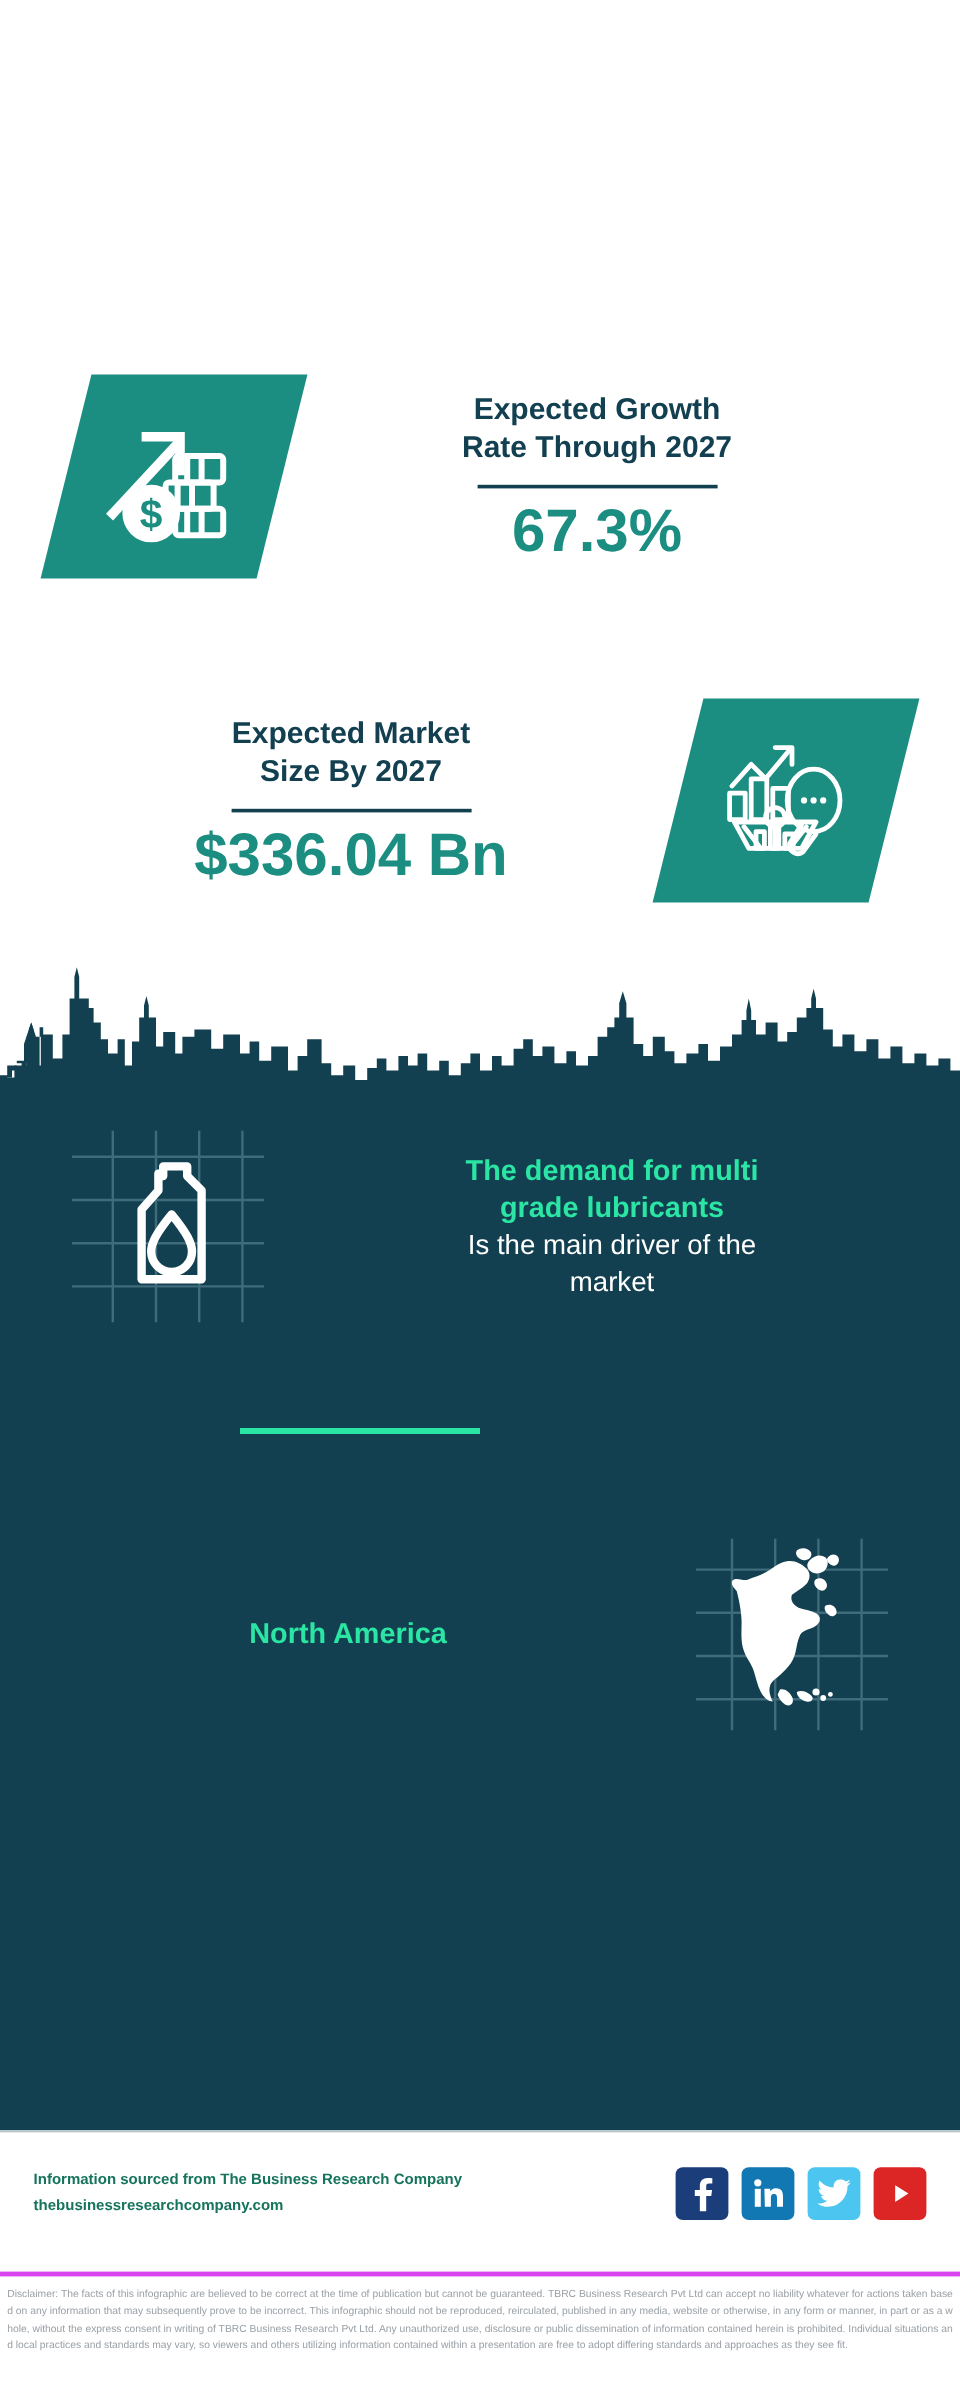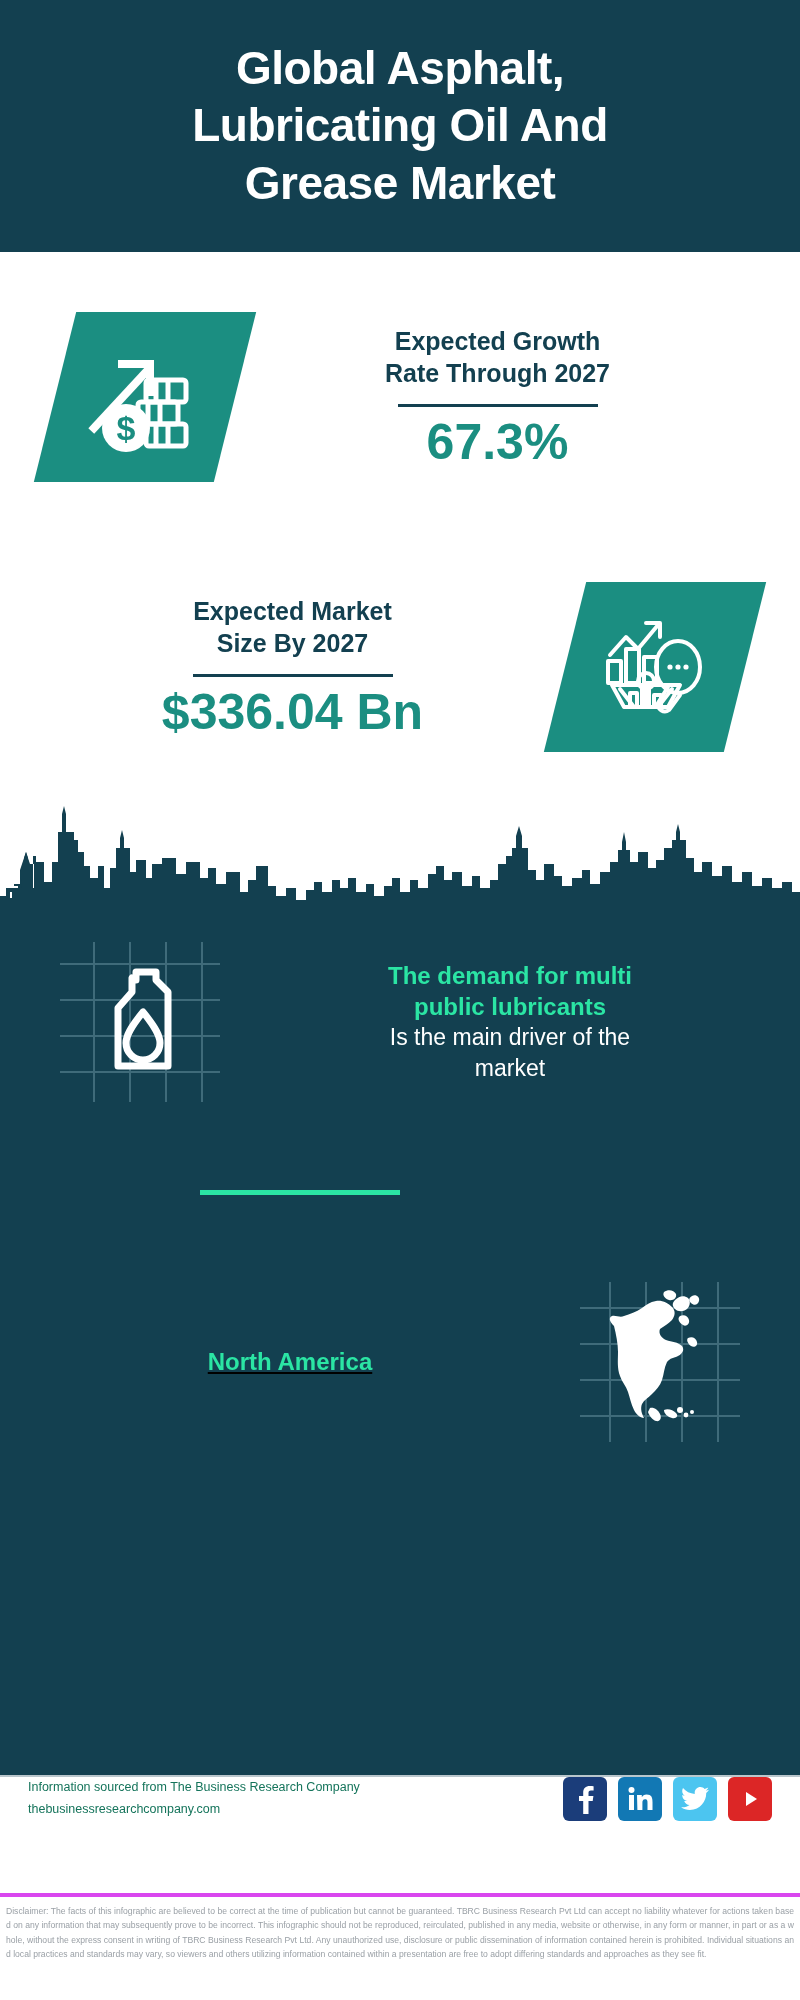--- a/index.html
+++ b/index.html
@@ -133,21 +133,21 @@
     background: #134050;
   }
 
   .info-row {
     position: absolute;
     display: flex;
     align-items: center;
     width: 800px;
   }
   .info-row.row1 { top: 125px; height: 210px; }
-  .info-row.row2 { top: 465px; height: 210px; text-decoration: underline; }
+  .info-row.row2 { top: 465px; height: 210px; }
 
   .grid-icon-box {
     position: relative;
     width: 160px;
     height: 160px;
     flex: none;
   }
   .grid-icon-box.left { margin-left: 60px; }
   .grid-icon-box.right { margin-right: 60px; }
 
@@ -181,22 +181,23 @@
   }
 
   
   .footer {
     position: absolute;
     left: 0; top: 1775px;
     width: 800px;
     height: 103px;
     background: #ffffff;
     display: flex;
-    align-items: flex-start;
+    align-items: center;
     border-top: 2px solid #b9c6cc;
+    font-weight: bold;
   }
   .footer-text {
     margin-left: 28px;
     color: #15745B;
     font-size: 12.5px;
     line-height: 1.75;
   }
   .footer-text .line { display: block; }
   .social {
     margin-left: auto;
@@ -233,25 +234,20 @@
     line-height: 1.68;
     text-align: justify;
     word-break: break-all;
   }
 </style>
 </head>
 <body>
 
 <div id="page">
 
-  <div class="header">
-    <div class="header-title">Global Asphalt,
-Lubricating Oil And
-Grease Market</div>
-  </div>
 
   <div class="stat1">
     <div class="para-left">
       <div class="para-shape"></div>
       <div class="para-icon">
         <svg width="118" height="110" viewBox="0 0 118 110">
           <g fill="none" stroke="#ffffff" stroke-width="8" stroke-linecap="square">
             <line x1="8" y1="86" x2="60" y2="30"></line>
           </g>
           <polyline points="32,22 64,22 64,54" fill="none" stroke="#ffffff" stroke-width="8"></polyline>
@@ -338,21 +334,21 @@
             <line x1="0" y1="130" x2="160" y2="130"></line>
           </g>
           <g fill="none" stroke="#ffffff" stroke-width="7" stroke-linejoin="round">
             <path d="M72 36 L72 50 L58 66 L58 124 L108 124 L108 50 L96 38 L96 30 L76 30 L76 38 Z"></path>
             <path d="M83 70 C70 86 66 94 66 101 a17 17 0 0 0 34 0 C100 94 96 86 83 70 Z"></path>
           </g>
         </svg>
       </div>
       <div class="info-text">
         <div class="info-head">The demand for multi
-public lubricants</div>
+grade lubricants</div>
         <div class="info-sub">Is the main driver of the
 market</div>
       </div>
     </div>
 
     <div class="green-divider"></div>
 
     <div class="info-row row2">
       <div class="info-text">
         <div class="info-head">North America</div>

